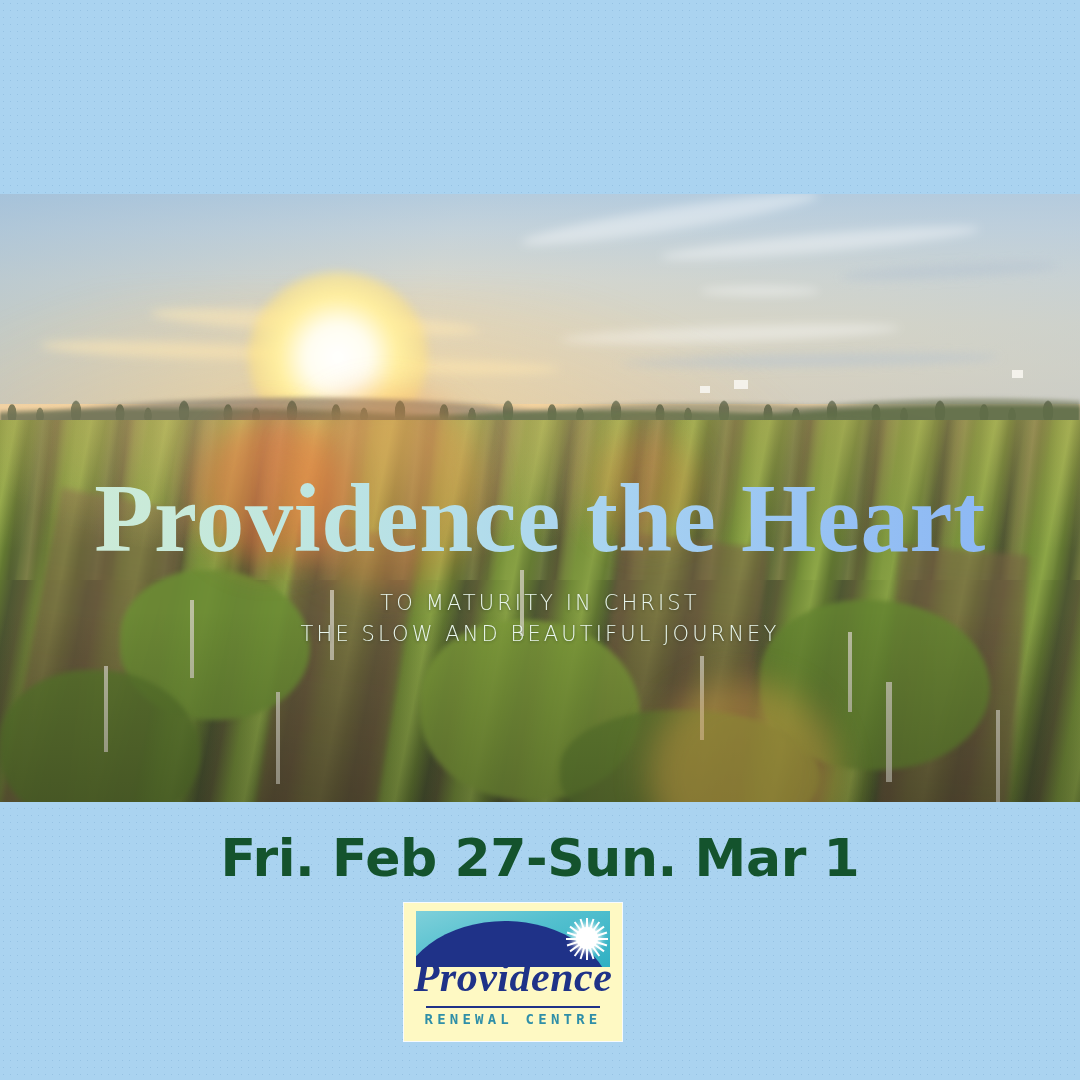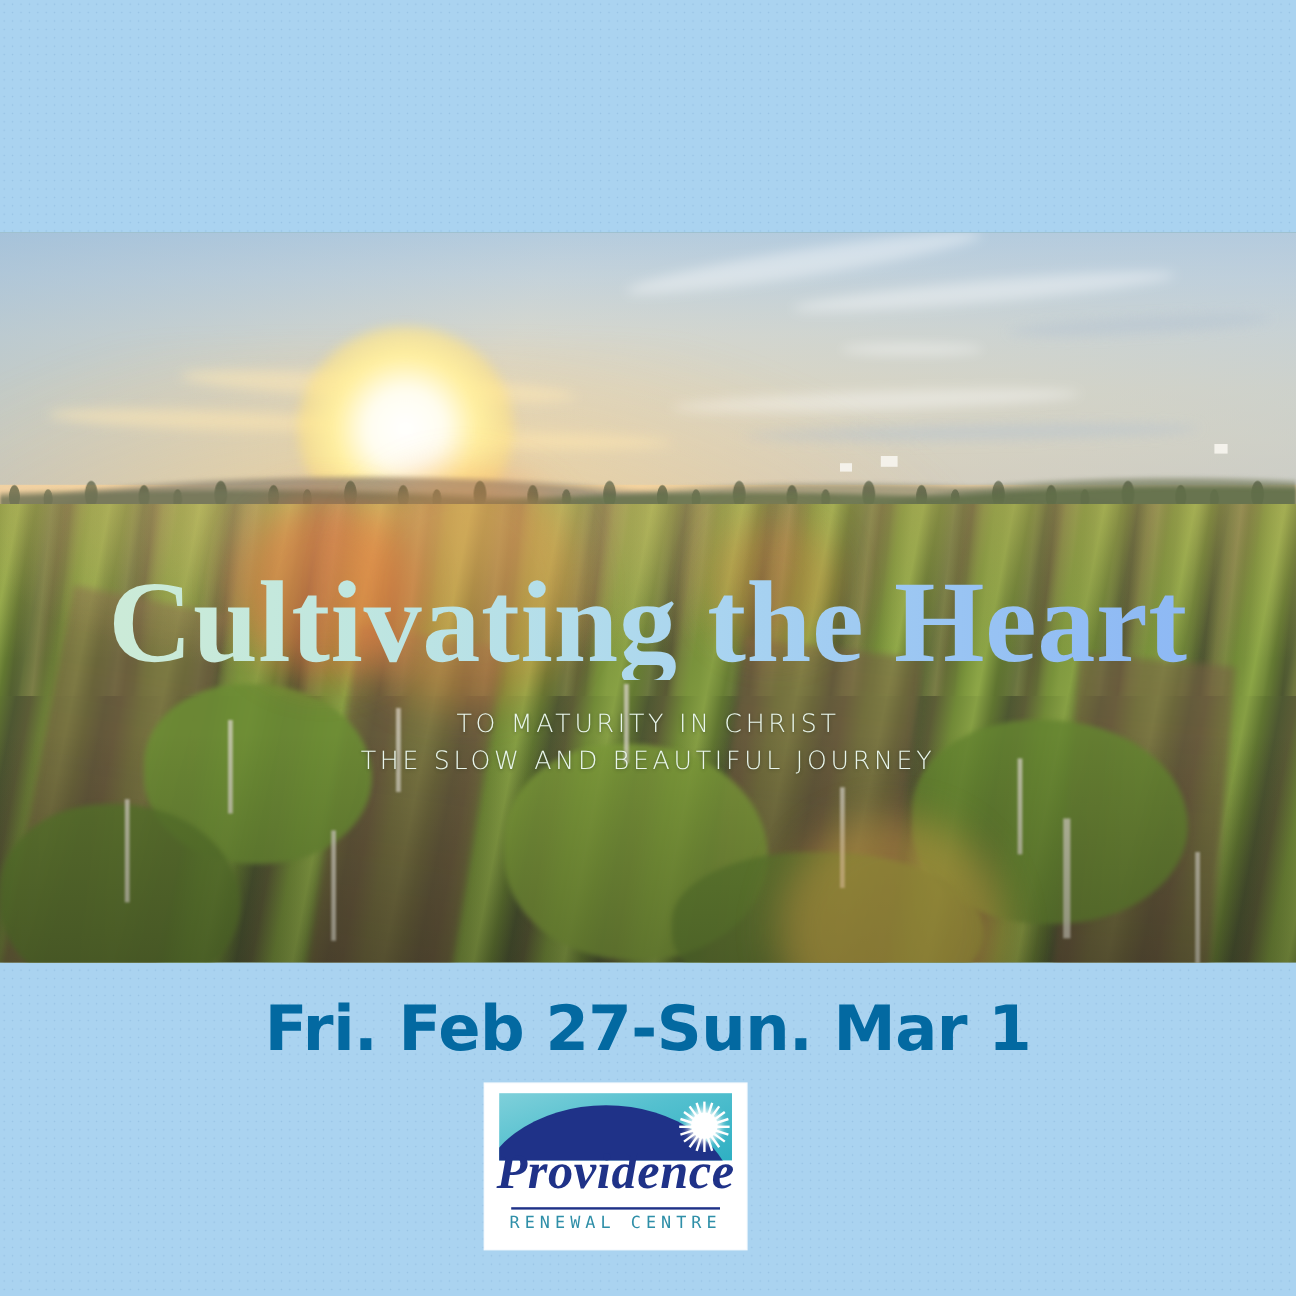--- a/index.html
+++ b/index.html
@@ -210,27 +210,27 @@
   }
 
   
   .date{
     position:absolute;left:0;top:828px;width:1080px;
     text-align:center;
     font-family:"DejaVu Sans", sans-serif;
     font-weight:700;
     font-size:52px;
     letter-spacing:-.4px;
-    color:#0369a1;
+    color:#14532d;
   }
 
   
   .logo-box{
     position:absolute;left:404px;top:903px;width:218px;height:138px;
-    background:#ffffff;
+    background:#fef9c3;
     box-shadow:0 0 0 1px rgba(255,255,255,.9);
   }
   .logo-mark{
     position:absolute;left:12px;top:8px;width:194px;height:56px;
     overflow:hidden;
     background:linear-gradient(160deg, #7fd0da 0%, #54c0cf 45%, #2fb0c3 100%);
   }
   .logo-dome{
     position:absolute;left:-18px;top:10px;width:214px;height:120px;
     border-radius:50% 50% 0 0 / 66% 66% 0 0;
@@ -260,21 +260,21 @@
     white-space:nowrap;
   }
   .logo-rule{
     position:absolute;left:22px;top:103px;width:174px;height:2px;background:#1f3288;
   }
   .logo-sub{
     position:absolute;left:0;top:108px;width:218px;
     text-align:center;
     font-family:"DejaVu Sans Mono","Liberation Mono",monospace;
     font-size:14px;
-    font-weight:400;
+    font-weight:700;
     letter-spacing:4.2px;
     color:#2f8fa8;
     white-space:nowrap;
   }
 </style>
 </head>
 <body>
 
 <div id="poster">
 
@@ -333,21 +333,21 @@
 
       <div class="field-shade"></div>
     </div>
 
     <div class="flare flare-a"></div>
     <div class="flare flare-b"></div>
     <div class="flare flare-d"></div>
     <div class="flare flare-c"></div>
   </div>
 
-  <div class="title">Cultivating the Heart</div>
+  <div class="title">Providence the Heart</div>
 
   <div class="subtitle">
     <div>TO MATURITY IN CHRIST</div>
     <div>THE SLOW AND BEAUTIFUL JOURNEY</div>
   </div>
 
   <div class="date">Fri. Feb 27-Sun. Mar 1</div>
 
   <div class="logo-box">
     <div class="logo-mark">

